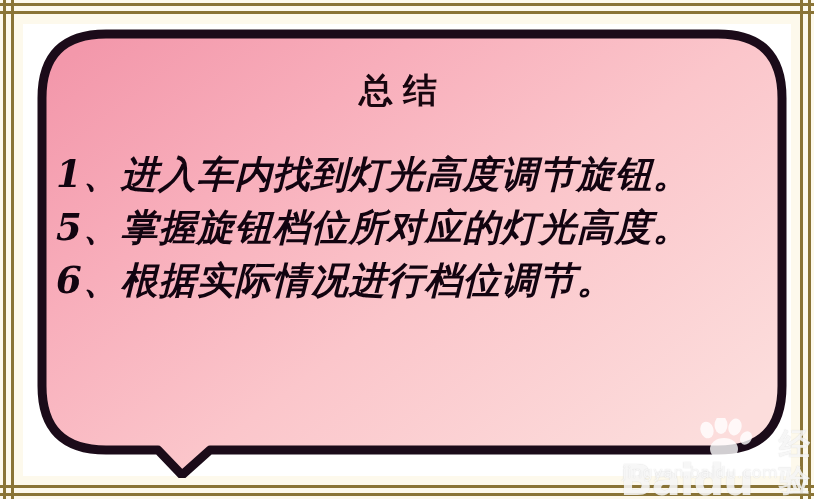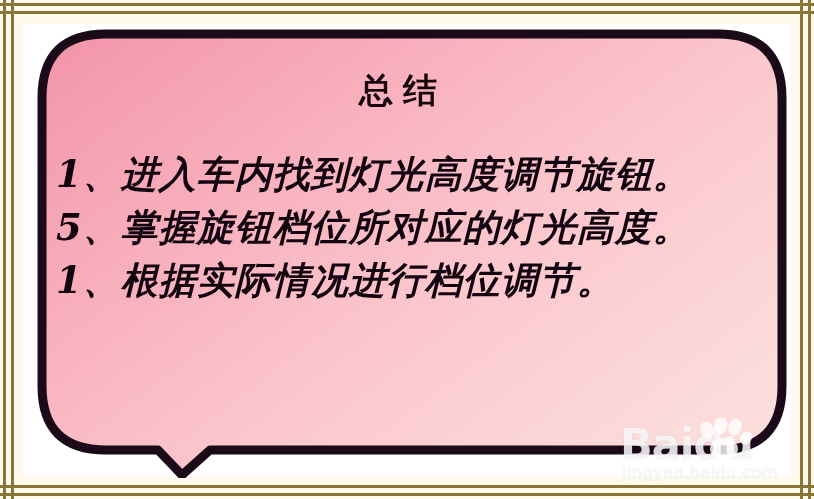--- a/index.html
+++ b/index.html
@@ -183,27 +183,28 @@
                Q 8,8 72,8 Z" fill="url(#bubbleGrad)" stroke="#1b0b19" stroke-width="9" stroke-linejoin="round"></path>
     </svg>
   </div>
 
   <div class="bubble-content">
     <div class="bubble-title">总结</div>
 
     <div class="bubble-lines">
       <div class="bubble-line">1、进入车内找到灯光高度调节旋钮。</div>
       <div class="bubble-line">5、掌握旋钮档位所对应的灯光高度。</div>
-      <div class="bubble-line">1、根据实际情况进行档位调节。</div>
+      <div class="bubble-line">6、根据实际情况进行档位调节。</div>
     </div>
   </div>
 
   <div class="watermark">
     <div class="wm-row">
       <span class="wm-baidu">Baidu</span>
+      <span class="wm-cn">经验</span>
     </div>
     <svg class="wm-paw" viewBox="0 0 56 44" xmlns="http://www.w3.org/2000/svg">
       <g fill="rgba(255,255,255,0.80)">
         <ellipse cx="11" cy="12" rx="6.5" ry="8.5" transform="rotate(-18 11 12)"></ellipse>
         <ellipse cx="25" cy="7" rx="6.5" ry="9"></ellipse>
         <ellipse cx="39" cy="9" rx="6.5" ry="8.5" transform="rotate(16 39 9)"></ellipse>
         <ellipse cx="50" cy="20" rx="5.5" ry="7" transform="rotate(32 50 20)"></ellipse>
         <ellipse cx="28" cy="31" rx="14" ry="11"></ellipse>
       </g>
     </svg>

